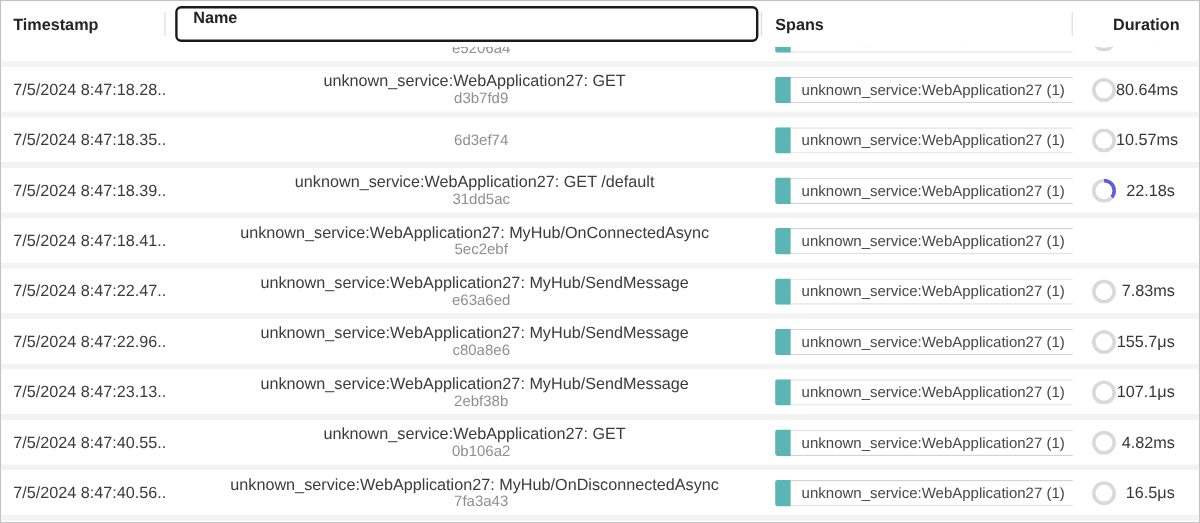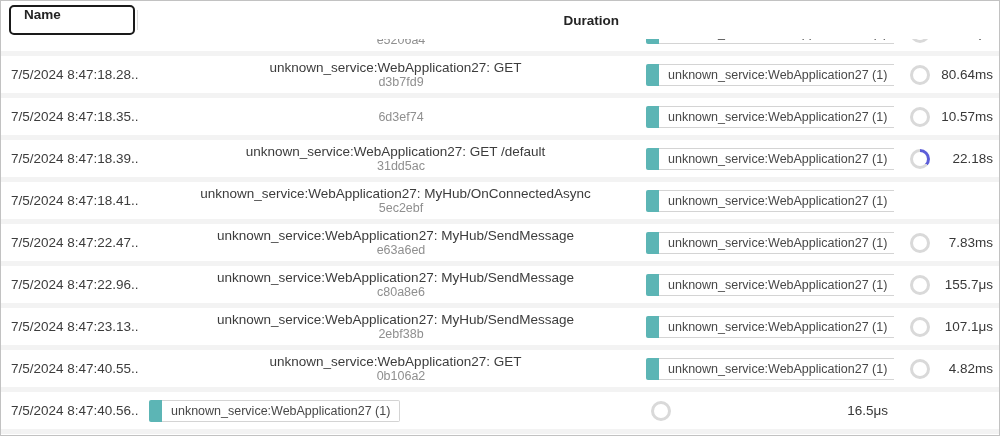--- a/index.html
+++ b/index.html
@@ -45,43 +45,45 @@
   .cell.name{padding-left:18px;font-size:13.5px;color:var(--text);flex-direction:column;}
   .cell.name .trace-id{margin-left:11px;font-size:12.5px;color:var(--muted);}
   .cell.spans{padding-left:11px;}
   .badge{display:flex;align-items:center;height:22px;}
   .badge-color{width:13px;height:22px;background:var(--teal);border-radius:2px 0 0 2px;flex:none;}
   .badge-text{
     height:22px;display:flex;align-items:center;padding:0 9px;
     border:1px solid #d4d4d4;border-left:none;border-radius:0 2px 2px 0;
     font-size:12.5px;color:#484848;background:#fff;
   }
-  .cell.duration{padding:0 6px 0 16px;}
+  .cell.duration{padding:0 20px 0 16px;}
   .dur-circle{
     width:20px;height:20px;border-radius:50%;border:3px solid var(--ring);flex:none;
   }
   .dur-circle.progress{
     border:none;position:relative;
     background:conic-gradient(var(--purple) 0deg 130deg, var(--ring) 130deg 360deg);
   }
   .dur-circle.progress::after{
     content:'';position:absolute;inset:3px;background:#fff;border-radius:50%;
   }
   .dur-text{flex:1;text-align:right;font-size:13.5px;color:#383838;}
 </style>
 </head>
 <body>
 
 <div class="app">
   <div class="header-row grid-cols">
+    <div class="header-cell ts">Timestamp</div>
     <div class="header-cell name">
       <div class="focus-box">
         <span>Name</span>
       </div>
     </div>
+    <div class="header-cell spans">Spans</div>
     <div class="header-cell duration">Duration</div>
   </div>
 
   <div class="rows" id="rows">
   <div class="row grid-cols">
     <div class="cell ts">7/5/2024 8:46:58.51...</div>
     <div class="cell name">
       <span>unknown_service:WebApplication27: C/OnDisconnectedAsync</span>
       <span class="trace-id">e5206a4</span>
     </div>
@@ -231,20 +233,24 @@
       </div>
     </div>
     <div class="cell duration">
       <span class="dur-circle"></span>
       <span class="dur-text">4.82ms</span>
     </div>
   </div>
 
   <div class="row grid-cols">
     <div class="cell ts">7/5/2024 8:47:40.56...</div>
+    <div class="cell name">
+      <span>unknown_service:WebApplication27: MyHub/OnDisconnectedAsync</span>
+      <span class="trace-id">7fa3a43</span>
+    </div>
     <div class="cell spans">
       <div class="badge">
         <span class="badge-color"></span>
         <span class="badge-text">unknown_service:WebApplication27 (1)</span>
       </div>
     </div>
     <div class="cell duration">
       <span class="dur-circle"></span>
       <span class="dur-text">16.5μs</span>
     </div>

